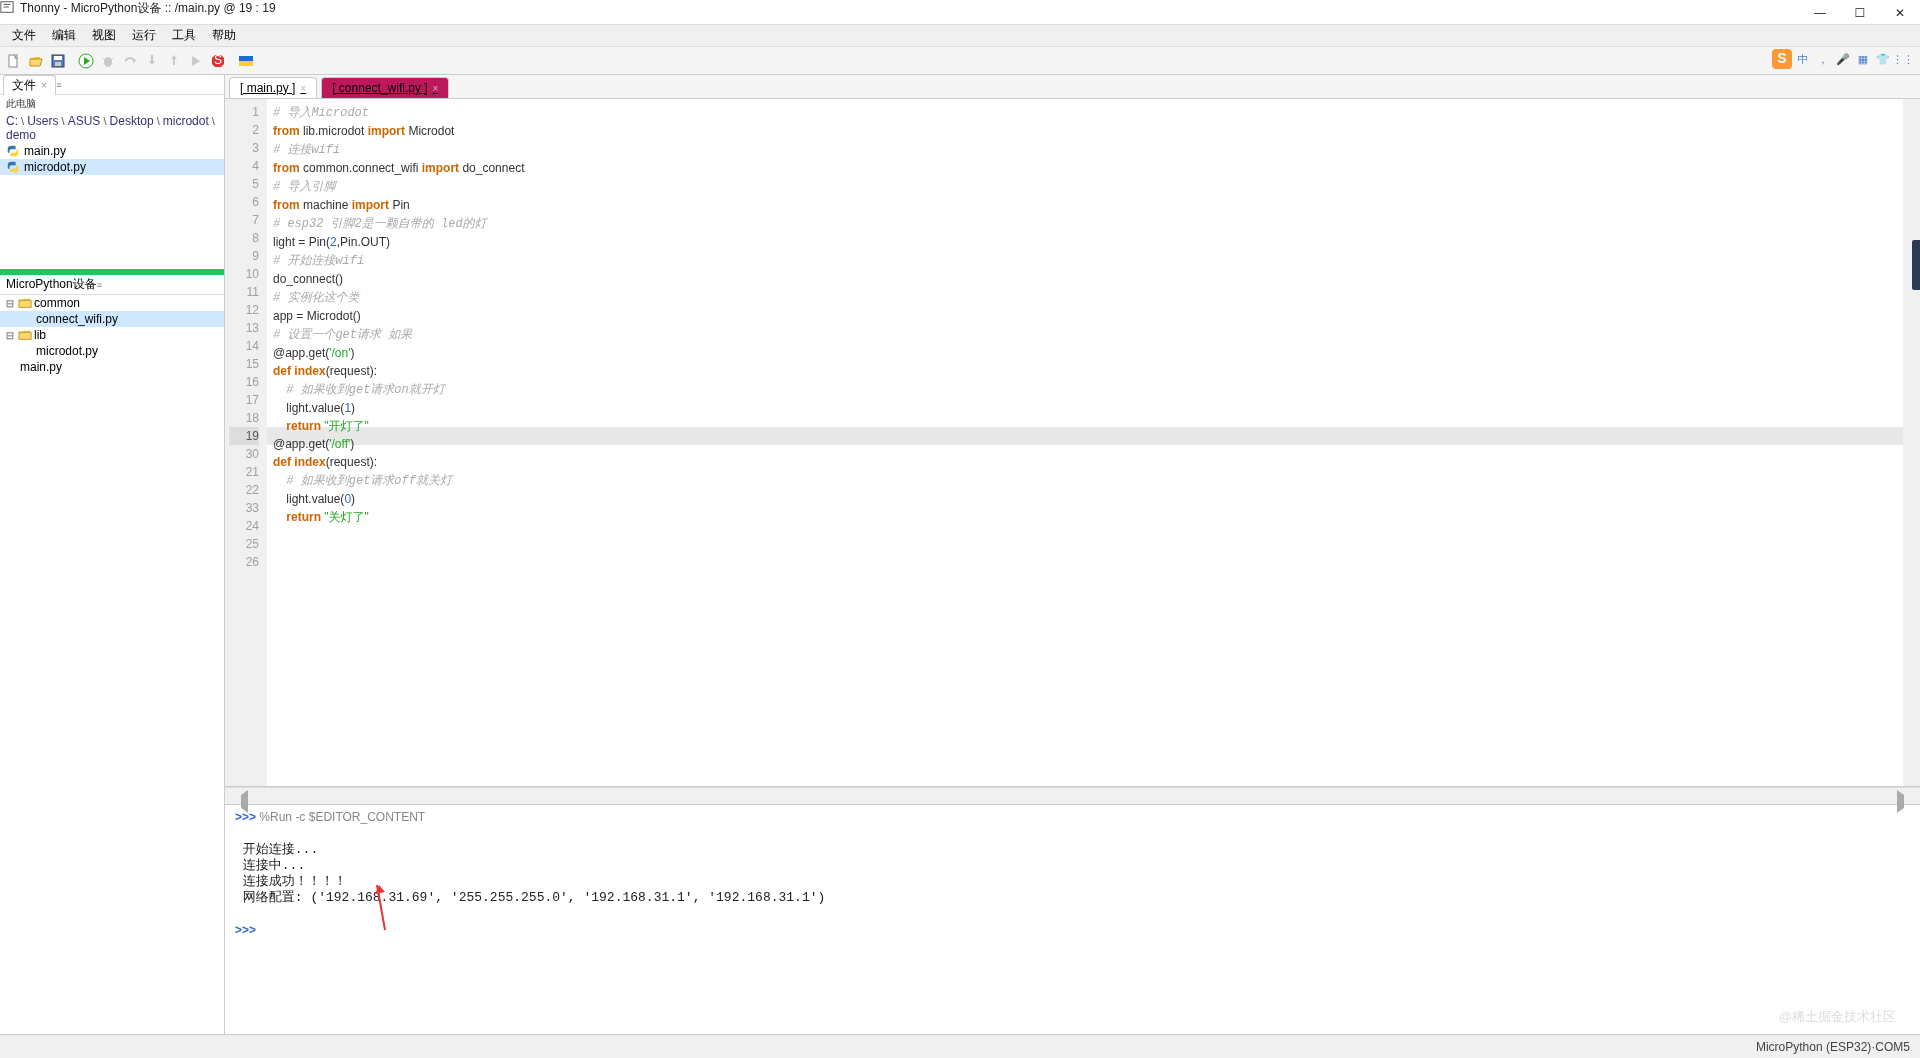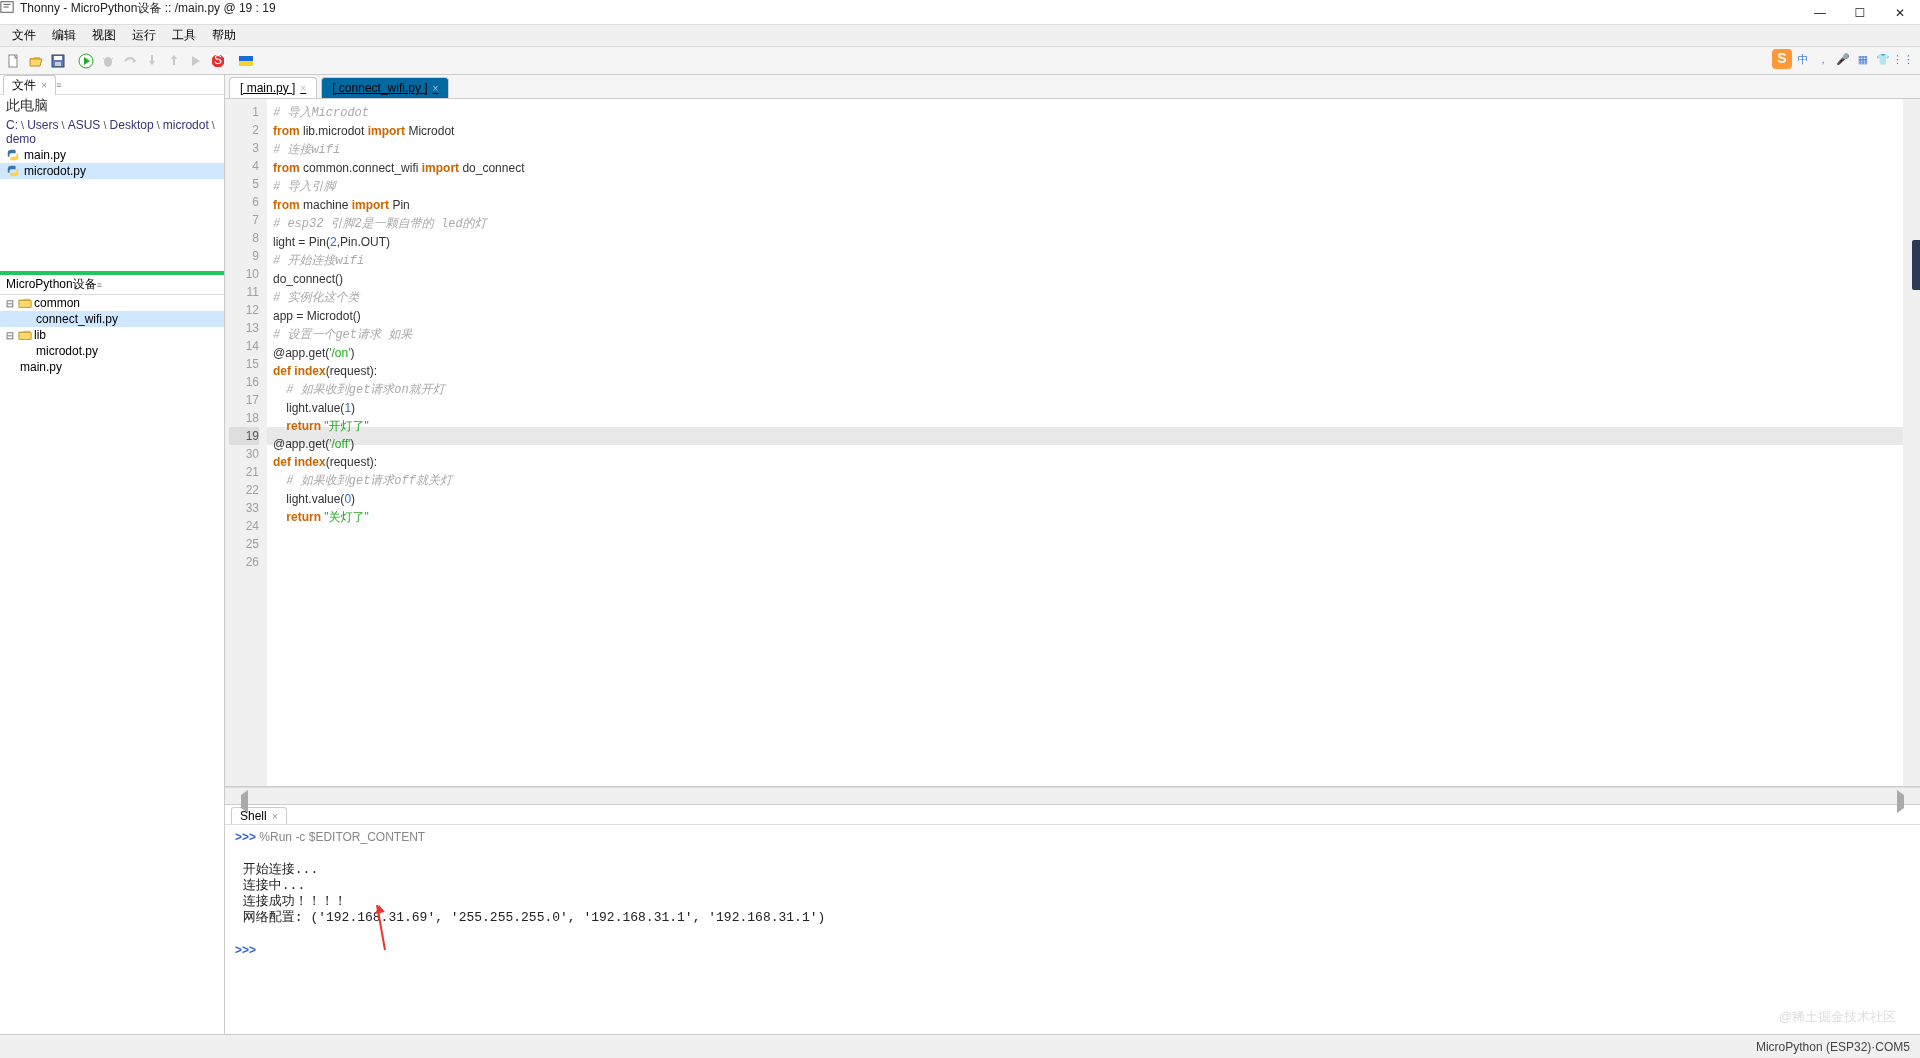--- a/index.html
+++ b/index.html
@@ -19,21 +19,21 @@
 .ime-bar { position:absolute; right:8px; top:2px; display:flex; gap:2px; align-items:center; }
 .ime-bar .sogou { width:20px; height:20px; background:#ff9835; border-radius:4px; color:#fff; text-align:center; font-weight:bold; line-height:19px; font-size:14px; }
 .ime-bar span { width:18px; height:18px; display:flex; align-items:center; justify-content:center; color:#4b7dd4; font-size:11px; }
 
 .content { flex:1; display:flex; min-height:0; }
 .sidebar { width:225px; background:#fff; border-right:1px solid #ccc; display:flex; flex-direction:column; }
 .panel-hdr { height:20px; background:#fff; border-bottom:1px solid #ddd; display:flex; align-items:center; font-size:11px; }
 .panel-tab { padding:1px 8px; border:1px solid #ccc; border-bottom:none; background:#fff; border-radius:3px 3px 0 0; margin-left:3px; }
 .panel-close { width:10px; height:10px; margin-left:2px; color:#999; font-size:10px; line-height:10px; }
 .panel-body { flex:1; overflow:auto; background:#fff; font-size:12px; }
-.panel-body .hdr-line { padding:2px 6px; font-size:14px; color:#333; }
+.panel-body .hdr-line { padding:2px 6px; font-size:10px; color:#333; }
 .panel-body .path-line { background:#fff; padding:1px 6px; color:#555; font-size:11px; }
 .panel-body .path-line a { color:#337; text-decoration:none; }
 .file-item { display:flex; align-items:center; padding:1px 6px; gap:4px; cursor:pointer; }
 .file-item.selected { background:#cfe7ff; }
 .file-item .fi { width:14px; height:14px; display:inline-block; }
 .tree-item { display:flex; align-items:center; padding:1px 4px; gap:2px; cursor:pointer; }
 .tree-item.sel { background:#cfe7ff; }
 .tree-toggle { width:12px; text-align:center; color:#555; font-size:10px; }
 .folder-ico { width:14px; height:14px; }
 
@@ -61,21 +61,21 @@
 .shell-body { flex:1; padding:4px 10px; font-family:Consolas,"Courier New",monospace; font-size:13px; line-height:16px; white-space:pre; color:#222; overflow:hidden; position:relative; }
 .prompt { color:#3366cc; font-weight:bold; }
 .run-cmd { color:#888; }
 .arrow-overlay { position:absolute; pointer-events:none; }
 
 .statusbar { height:24px; background:#f0f0f0; border-top:1px solid #ccc; display:flex; align-items:center; font-size:11px; color:#444; }
 .statusbar .right { margin-left:auto; padding-right:10px; display:flex; }
 .watermark { position:absolute; right:24px; bottom:32px; color:#ddd; font-size:13px; }
 .side-sash-icon { float:right; width:10px; font-size:9px; color:#888; padding-right:3px; }
 .side-region { display:flex; flex-direction:column; }
-.side-upper { height:200px; border-bottom:4px solid #22c55e; display:flex; flex-direction:column; }
+.side-upper { height:200px; border-bottom:6px solid #22c55e; display:flex; flex-direction:column; }
 .side-mid { flex:1; display:flex; flex-direction:column; }
 .gutter div.cur { background:#ddd; color:#555; }
 
 .right-edge-handle { position:absolute; right:0; top:240px; width:8px; height:50px; background:#2a3a55; border-radius:2px 0 0 2px; }
 </style>
 </head>
 <body>
 
 <div class="titlebar">
   <span class="app-icon">
@@ -262,21 +262,21 @@
               </svg></span>
             <span>main.py</span>
           </div>
         </div>
     </div>
   </div>
 
   <div class="editor-zone">
     <div class="tab-strip" id="tabstrip">
         <div class="tab"><span>[ main.py ]</span><span class="tab-x">×</span></div>
-        <div class="tab" style="background: #0369a1;"><span>[ connect_wifi.py ]</span><span class="tab-x">×</span></div>
+        <div class="tab" style="background: #be185d;"><span>[ connect_wifi.py ]</span><span class="tab-x">×</span></div>
       </div>
     <div class="editor">
       <div class="gutter" id="gutter">
           <div>1</div>
           <div>2</div>
           <div>3</div>
           <div>4</div>
           <div>5</div>
           <div>6</div>
           <div>7</div>
@@ -299,26 +299,20 @@
           <div>24</div>
           <div>25</div>
           <div>26</div>
         </div>
       <div class="code" id="code"><div class="token"><span class="token cm"># 导入Microdot</span></div><div class="token"><span class="token kw">from</span><span class="token "> lib.microdot </span><span class="token kw">import</span><span class="token "> Microdot</span></div><div class="token"><span class="token cm"># 连接wifi</span></div><div class="token"><span class="token kw">from</span><span class="token "> common.connect_wifi </span><span class="token kw">import</span><span class="token "> do_connect</span></div><div class="token"><span class="token cm"># 导入引脚</span></div><div class="token"><span class="token kw">from</span><span class="token "> machine </span><span class="token kw">import</span><span class="token "> Pin</span></div><div class="token"><span class="token cm"># esp32 引脚2是一颗自带的 led的灯</span></div><div class="token"><span class="token ">light = Pin(</span><span class="token nm">2</span><span class="token ">,Pin.OUT)</span></div><div class="token"><span class="token "></span></div><div class="token"><span class="token cm"># 开始连接wifi</span></div><div class="token"><span class="token ">do_connect()</span></div><div class="token"><span class="token cm"># 实例化这个类</span></div><div class="token"><span class="token ">app = Microdot()</span></div><div class="token"><span class="token "></span></div><div class="token"><span class="token cm"># 设置一个get请求 如果</span></div><div class="token"><span class="token ">@app.get(</span><span class="token st">'/on'</span><span class="token ">)</span></div><div class="token"><span class="token kw">def</span><span class="token "> </span><span class="token kw">index</span><span class="token ">(request):</span></div><div class="token"><span class="token ">    </span><span class="token cm"># 如果收到get请求on就开灯</span></div><div class="hl-line" style="top:328px"></div><div class="token"><span class="token ">    light.value(</span><span class="token nm">1</span><span class="token ">)</span></div><div class="token"><span class="token ">    </span><span class="token kw">return</span><span class="token "> </span><span class="token st">"开灯了"</span></div><div class="token"><span class="token "></span></div><div class="token"><span class="token ">@app.get(</span><span class="token st">'/off'</span><span class="token ">)</span></div><div class="token"><span class="token kw">def</span><span class="token "> </span><span class="token kw">index</span><span class="token ">(request):</span></div><div class="token"><span class="token ">    </span><span class="token cm"># 如果收到get请求off就关灯</span></div><div class="token"><span class="token ">    light.value(</span><span class="token nm">0</span><span class="token ">)</span></div><div class="token"><span class="token ">    </span><span class="token kw">return</span><span class="token "> </span><span class="token st">"关灯了"</span></div></div>
       <div class="editor-scroll-v"></div>
     </div>
     <div class="hscroll"></div>
 
     <div class="shell-zone">
-      <div class="shell-hdr">
-        <div class="panel-tab">
-          <span>Shell</span>
-          <span class="panel-close">×</span>
-        </div>
-      </div>
       <div class="shell-body" id="shell"><span class="prompt">&gt;&gt;&gt; </span><span class="run-cmd">%Run -c $EDITOR_CONTENT</span>
 
  开始连接...
  连接中...
  连接成功！！！！
  网络配置: ('192.168.31.69', '255.255.255.0', '192.168.31.1', '192.168.31.1')
 
 <span class="prompt">&gt;&gt;&gt; </span>
         <svg class="arrow-overlay" style="left:150px; top:75px;" width="20" height="60">
             <line x1="10" y1="50" x2="2" y2="5" stroke="#e33" stroke-width="2"></line>

